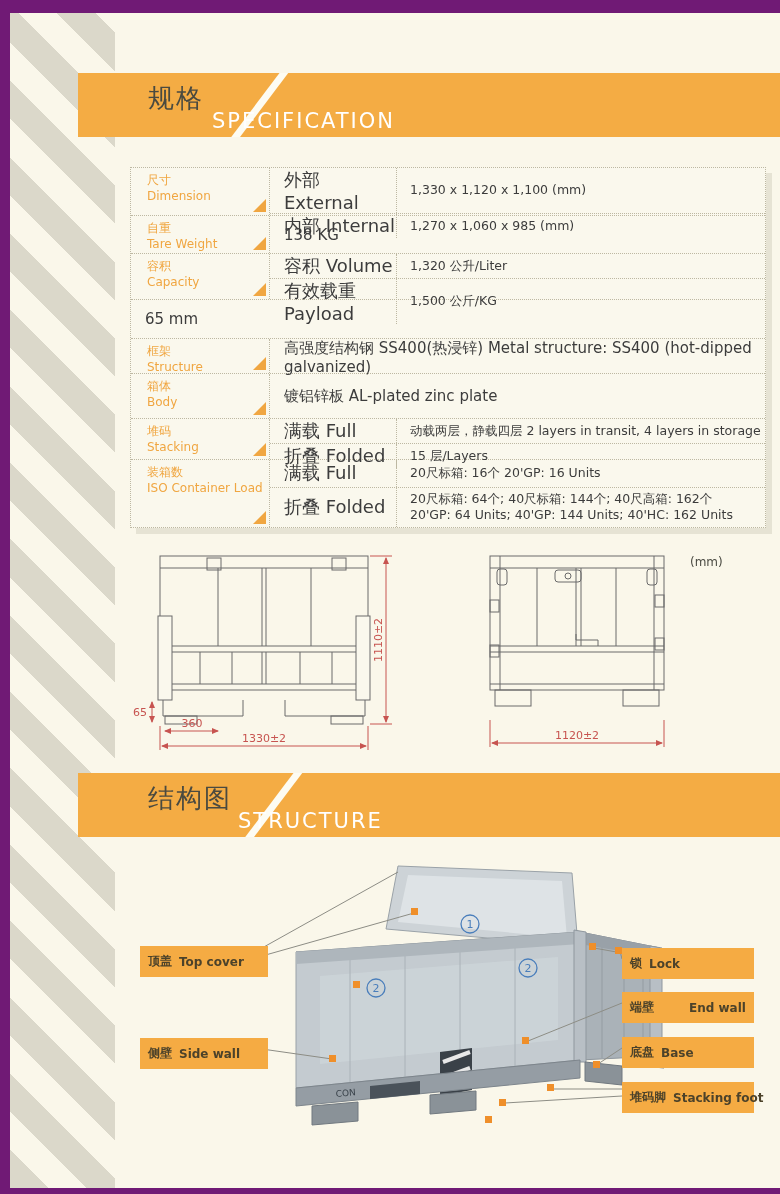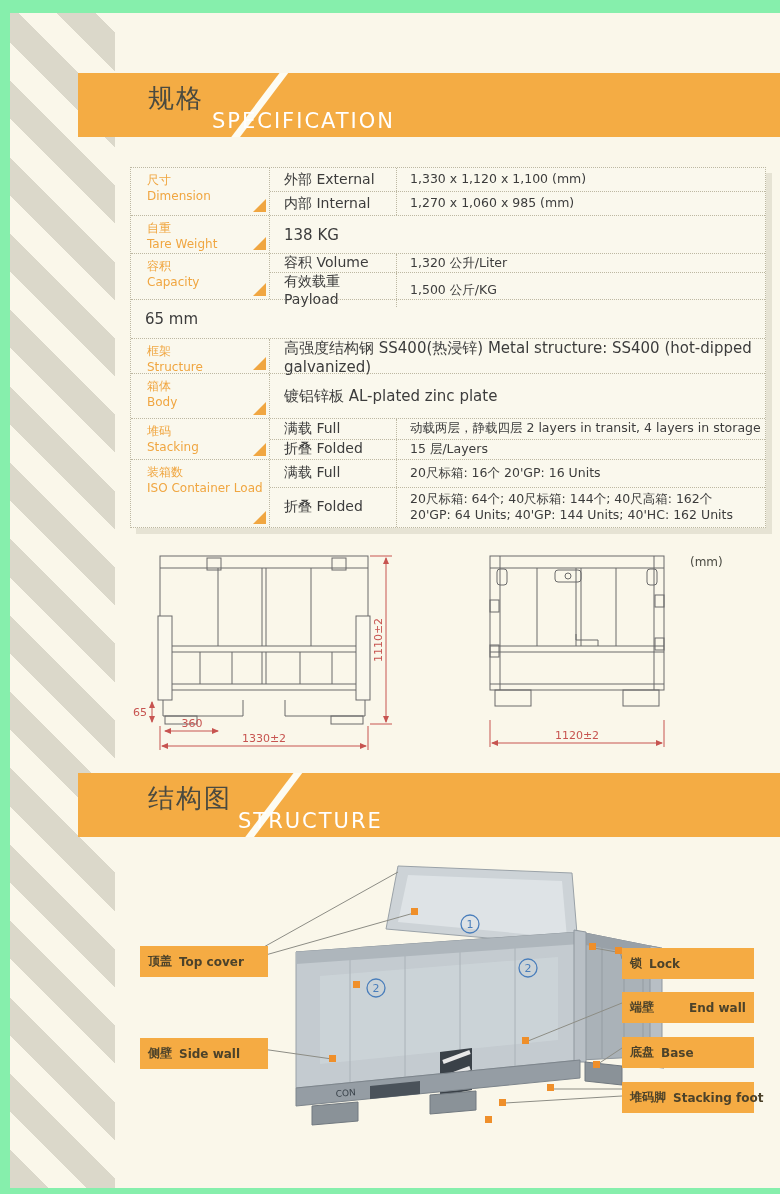--- a/index.html
+++ b/index.html
@@ -1,16 +1,16 @@
 <!DOCTYPE html>
 <html><head>
 <meta charset="utf-8">
 <style>
   html,body{margin:0;padding:0;}
-  .page{position:relative;width:780px;height:1194px;background:#86efac;
+  .page{position:relative;width:780px;height:1194px;background:#701a75;
         font-family:"DejaVu Sans","Liberation Sans",sans-serif;overflow:hidden;}
   .canvas{position:absolute;left:10px;top:13px;right:0;bottom:6px;background:#faf7ea;}
   
   .ribbon{position:absolute;left:0;top:0;width:105px;height:100%;
           background:repeating-linear-gradient(45deg,#dbd8ca 0 27px,rgba(0,0,0,0) 27px 54px);}
   
   .band{position:absolute;left:68px;right:0;height:64px;background:#f4ac44;overflow:hidden;}
   .band .zh{position:absolute;left:70px;top:8px;font-size:26px;color:#4a4a40;letter-spacing:2px;}
   .band .slash{position:absolute;top:-20px;width:7px;height:110px;background:#fdfcf3;transform:rotate(37deg);}
   .band .en{position:absolute;top:36px;font-size:21px;color:#ffffff;letter-spacing:2px;}
@@ -20,21 +20,21 @@
   .srow{display:flex;border-bottom:1px dotted #bdb8a2;}
   .srow:last-child{border-bottom:none;}
   .slabel{width:118px;min-width:118px;border-right:1px dotted #bdb8a2;position:relative;
           padding:5px 4px 2px 16px;color:#f0a641;font-size:12px;line-height:1.3;}
   .tri{position:absolute;right:3px;bottom:3px;width:0;height:0;
        border-left:13px solid rgba(0,0,0,0);border-bottom:13px solid #f0a641;}
   .scontent{flex:1;display:flex;flex-direction:column;}
   .ssub{flex:1;display:flex;align-items:stretch;border-bottom:1px dotted #bdb8a2;}
   .ssub:last-child{border-bottom:none;}
   .skey{width:112px;min-width:112px;padding-left:14px;border-right:1px dotted #bdb8a2;
-        display:flex;align-items:center;font-size:14px;color:#3c3c3c;}
+        display:flex;align-items:center;font-size:18px;color:#3c3c3c;}
   .sval{flex:1;padding-left:13px;font-size:12.5px;color:#3c3c3c;display:flex;
         flex-direction:column;justify-content:center;line-height:1.35;}
   .ssingle{flex:1;padding-left:14px;font-size:15px;color:#3c3c3c;display:flex;align-items:center;}
   
   .lbl{position:absolute;height:31px;background:#f5ab43;color:#4c422a;font-size:12px;font-weight:bold;
        display:flex;align-items:center;padding-left:8px;white-space:nowrap;}
   .lbl .en{margin-left:7px;}
   svg{position:absolute;overflow:visible;}
   text{font-family:"DejaVu Sans","Liberation Sans",sans-serif;}
 </style>

